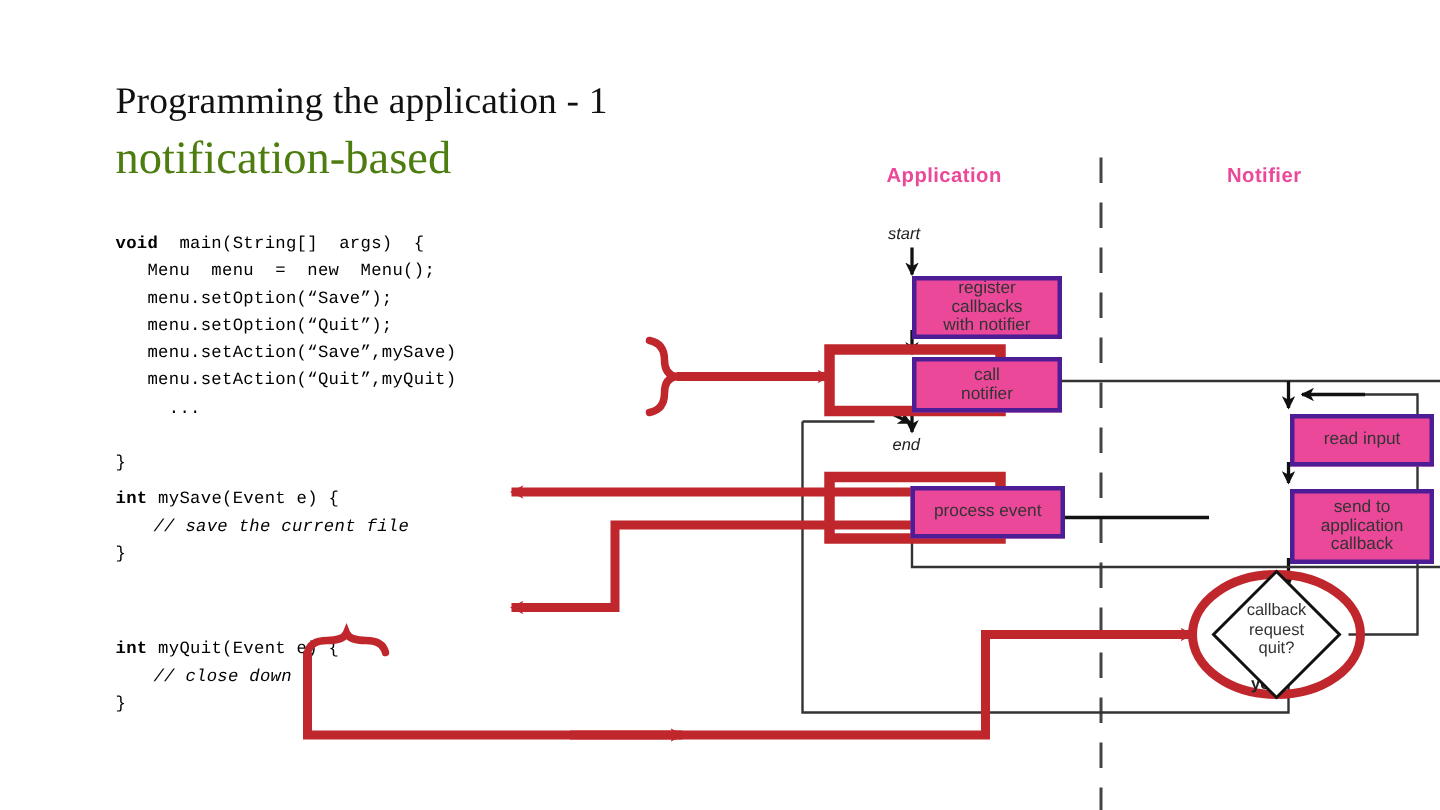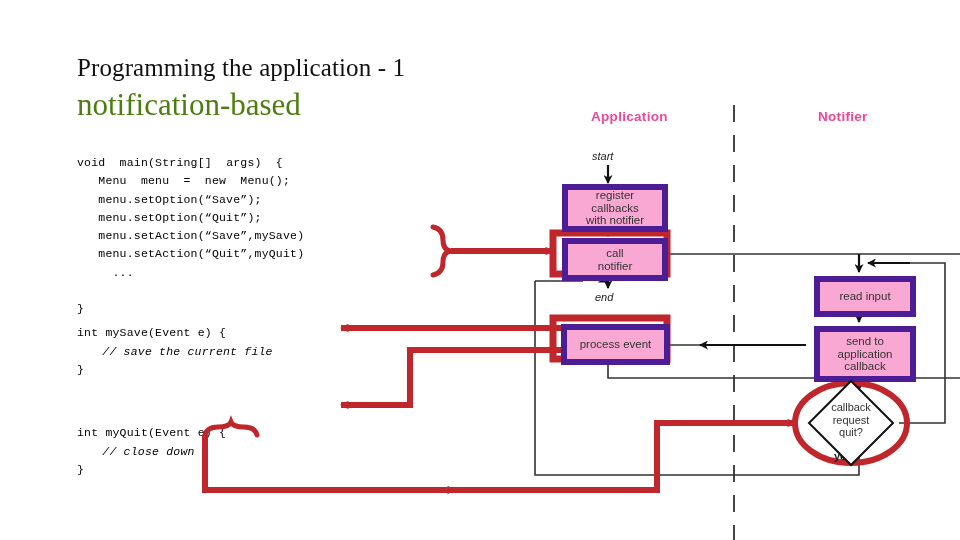--- a/index.html
+++ b/index.html
@@ -12,33 +12,33 @@
     letter-spacing:.1px;white-space:nowrap;}
   .title-sub{position:absolute;left:77px;top:87px;
     font-family:"Liberation Serif",serif;font-size:31px;color:#4d7c0f;
     white-space:nowrap;}
 
   .code{position:absolute;font-family:"Liberation Mono",monospace;
     font-size:11.5px;color:#000;white-space:pre;letter-spacing:.2px;}
   #code-main{left:77px;top:154px;line-height:18.3px;}
   #code-save{left:77px;top:324px;line-height:18.5px;}
   #code-quit{left:77px;top:400px;line-height:18.5px;margin-top:24px;}
-  .kw{font-weight:normal;}
+  .kw{font-weight:bold;}
   .cm{font-style:italic;}
 
   #diagram{position:absolute;left:0;top:0;width:960px;height:540px;}
 
   .col-head{position:absolute;font-size:13.5px;font-weight:bold;color:#ec4899;
     letter-spacing:.3px;}
   #head-app{left:591px;top:109px;}
   #head-not{left:818px;top:109px;}
 
-  .node{position:absolute;border:6px solid #4c1d95;background:#f9a8d4;
+  .node{position:absolute;border:3px solid #4c1d95;background:#ec4899;
     display:flex;align-items:center;justify-content:center;text-align:center;
-    font-size:11.5px;color:#333;line-height:12.5px;}
+    font-size:11.5px;color:#333;line-height:12.5px;margin-left:46px;}
   .lbl{position:absolute;font-size:11px;font-style:italic;color:#222;}
   .lbl-b{position:absolute;font-size:11px;font-weight:bold;color:#222;}
 </style>
 </head>
 <body>
 
 <div id="stage">
 
   <div class="title-main">Programming the application - 1</div>
   <div class="title-sub">notification-based</div>

